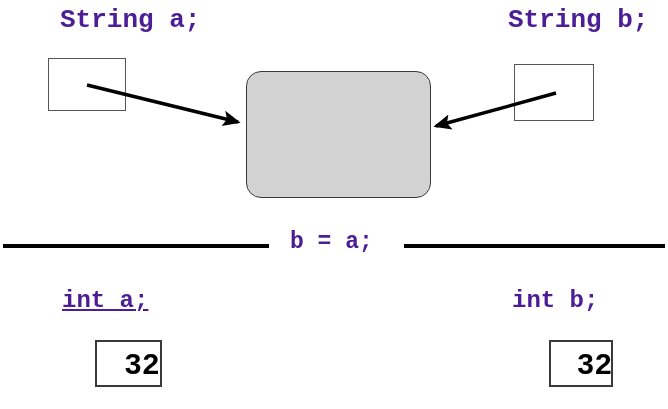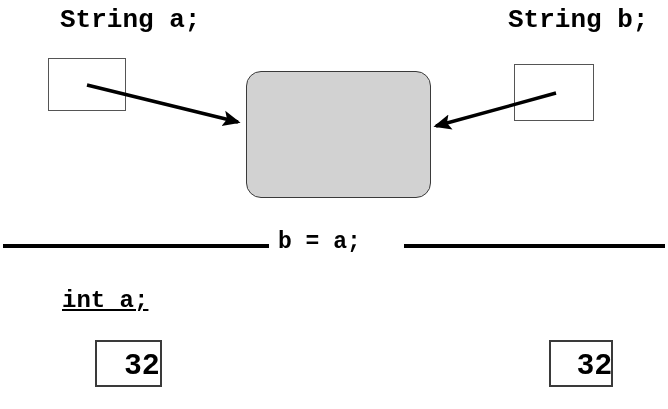--- a/index.html
+++ b/index.html
@@ -16,32 +16,32 @@
     height: 409px;
     background: #ffffff;
     overflow: hidden;
   }
 
   
   .code-label {
     position: absolute;
     font-family: "Liberation Mono", "DejaVu Sans Mono", monospace;
     font-weight: bold;
-    color: #000000;
+    color: #4c1d95;
     white-space: pre;
     letter-spacing: 0px;
   }
   .label-top      { font-size: 26px; top: 5px; }
   .label-string-a { left: 60px; }
   .label-string-b { left: 508px; }
 
   .label-mid {
     font-size: 23px;
     top: 229px;
-    left: 278px;
+    left: 290px;
   }
 
   .label-bottom   { font-size: 24px; top: 287px; }
   .label-int-a    { left: 62px; text-decoration: underline; }
   .label-int-b    { left: 512px; }
 
   
   .ref-box {
     position: absolute;
     background: #ffffff;
@@ -129,18 +129,19 @@
   </svg>
 
   <div class="divider-line divider-left"></div>
 
   <div class="code-label label-mid">b = a;</div>
 
   <div class="divider-line divider-right"></div>
 
   <div class="code-label label-bottom label-int-a">int a;</div>
 
+  <div class="code-label label-bottom label-int-b">int b;</div>
 
   <div class="val-box val-box-a">32</div>
 
   <div class="val-box val-box-b">32</div>
 
 </div>
 
 </body></html>

